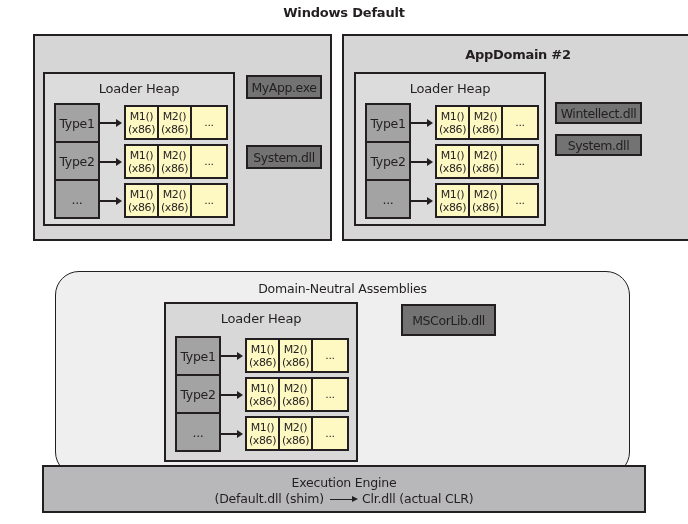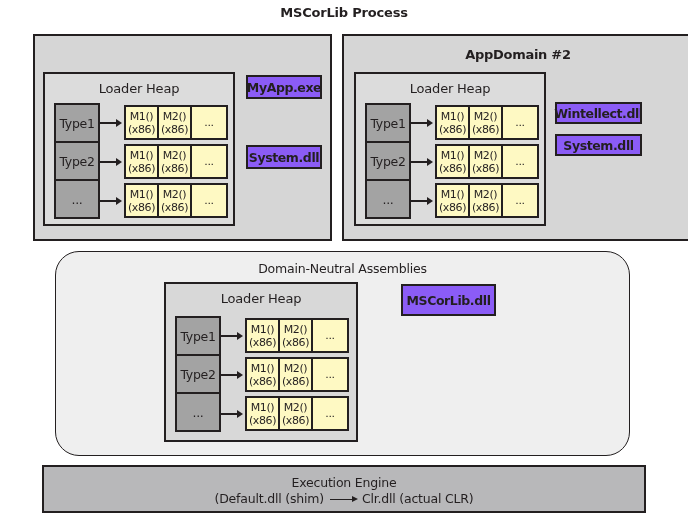--- a/index.html
+++ b/index.html
@@ -14,32 +14,32 @@
   .heap-title { position:absolute; left:0; right:0; top:7px; text-align:center; font-size:13px; letter-spacing:-0.2px; }
   .type-col { position:absolute; left:9px; top:29px; width:46px; }
   .type-cell { position:absolute; left:0; width:46px; height:40px; background:#a3a3a3; border:2px solid #231f20; box-sizing:border-box;
                display:flex; align-items:center; justify-content:center; font-size:12.5px; letter-spacing:-0.3px; }
   .arrow { position:absolute; height:2px; background:#231f20; }
   .arrow::after { content:""; position:absolute; right:-2px; top:-3px; border-left:6px solid #231f20; border-top:4px solid transparent; border-bottom:4px solid transparent; }
   .methods { position:absolute; height:35px; width:104px; border:2px solid #231f20; box-sizing:border-box; background:#231f20; display:flex; gap:2px; }
   .mcell { background:#fef9c3; display:flex; flex-direction:column; align-items:center; justify-content:center; font-size:11px; line-height:13px; letter-spacing:-0.4px; }
   .mcell.m { width:31px; }
   .mcell.e { flex:1; font-size:11px; }
-  .asm { background:#8b5cf6; border:2px solid #231f20; display:flex; align-items:center; justify-content:center; font-size:12.5px; letter-spacing:-0.4px;font-weight:bold; }
-  .neutral { background:#efefef; border:1.5px solid #231f20; border-radius:24px; }
+  .asm { background:#737373; border:2px solid #231f20; display:flex; align-items:center; justify-content:center; font-size:12.5px; letter-spacing:-0.4px; }
+  .neutral { background:#efefef; border:1.5px solid #231f20; border-radius:24px;margin-top:20px; }
   .neutral-title { position:absolute; left:0; right:0; top:9px; text-align:center; font-size:12.5px; letter-spacing:-0.2px; }
   .engine { background:#b8b8ba; border:2px solid #231f20; }
   .engine-line { position:absolute; left:0; right:0; text-align:center; font-size:12.5px; letter-spacing:-0.2px; }
   .engine-arrow { display:inline-block; position:relative; width:26px; height:1.5px; background:#231f20; vertical-align:middle; margin:0 6px 0 6px; }
   .engine-arrow::after { content:""; position:absolute; right:-2px; top:-3px; border-left:6px solid #231f20; border-top:3.5px solid transparent; border-bottom:3.5px solid transparent; }
 </style>
 </head>
 <body>
 
-<div class="title">MSCorLib Process</div>
+<div class="title">Windows Default</div>
 
 <div class="abs appdomain" style="left:33px; top:34px; width:299px; height:207px;">
   <div class="abs heap" style="left:8px; top:36px; width:192px; height:154px;">
     <div class="heap-title">Loader Heap</div>
     <div class="type-col">
       <div class="type-cell" style="top:0;">Type1</div>
       <div class="type-cell" style="top:38px;">Type2</div>
       <div class="type-cell" style="top:76px;">...</div>
     </div>
     <div class="arrow" style="left:55px; top:48px; width:20px;"></div>

